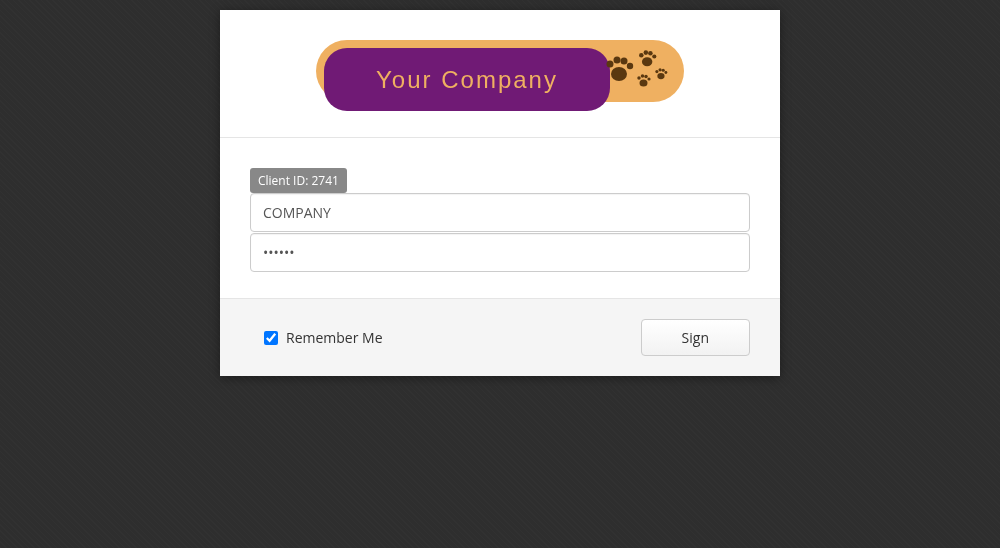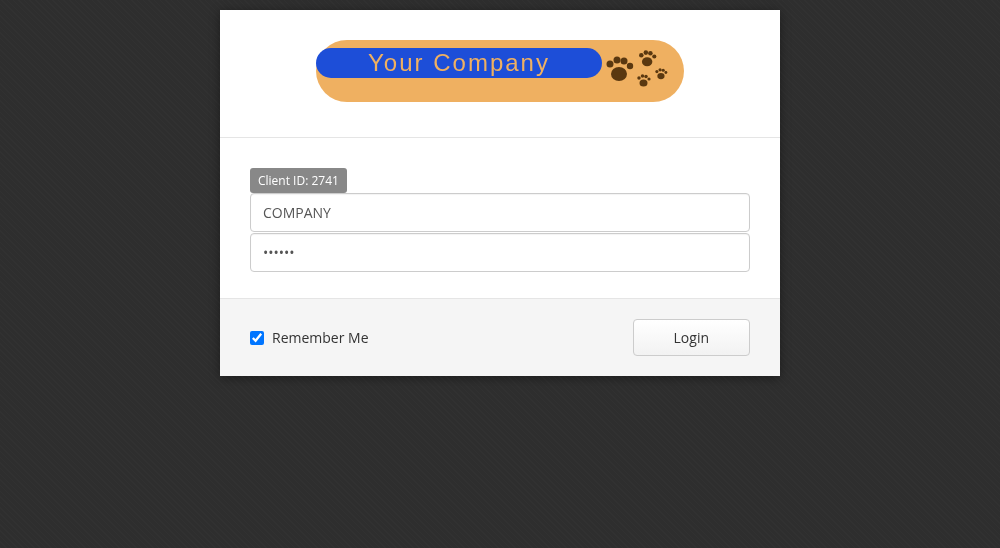--- a/index.html
+++ b/index.html
@@ -39,25 +39,25 @@
       position: absolute;
       left: 0;
       top: 0;
       width: 368px;
       height: 62px;
       background: #efb061;
       border-radius: 31px;
     }
     .logo-inner {
       position: absolute;
-      left: 0;
+      left: 8px;
       top: 8px;
       width: 286px;
-      height: 30px;
-      background: #1d4ed8;
+      height: 63px;
+      background: #701a75;
       border-radius: 23px;
       display: flex;
       align-items: center;
       justify-content: center;
     }
     .logo-text {
       color: #efb061;
       font-size: 24px;
       letter-spacing: 2px;
       font-weight: 400;
@@ -114,20 +114,21 @@
       display: flex;
       justify-content: space-between;
       align-items: center;
     }
     .remember-wrap {
       display: flex;
       align-items: center;
       gap: 8px;
       font-size: 14px;
       color: #333;
+      margin-left: 14px;
     }
     .remember-wrap input[type="checkbox"] {
       width: 14px;
       height: 14px;
       cursor: pointer;
     }
     .login-btn {
       background: linear-gradient(to bottom, #ffffff, #f2f2f2);
       border: 1px solid #ccc;
       border-radius: 4px;
@@ -195,16 +196,16 @@
 
     <input type="text" class="form-input" value="COMPANY" style="">
     <input type="password" class="form-input" id="pw-field" value="xxxxxx" style="">
   </div>
 
   <div class="footer-section">
     <label class="remember-wrap">
       <input type="checkbox" id="remember-cb" checked="" style="">
       <span>Remember Me</span>
     </label>
-    <button class="login-btn">Login</button>
+    <button class="login-btn">Sign</button>
   </div>
 
 </div>
 
 </body></html>

